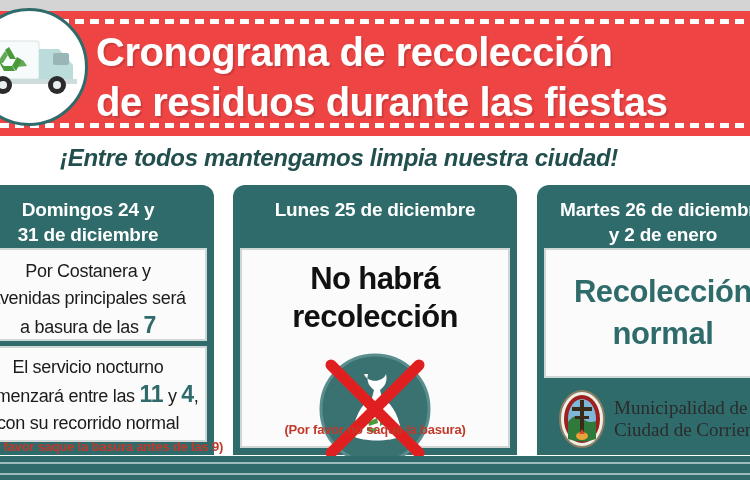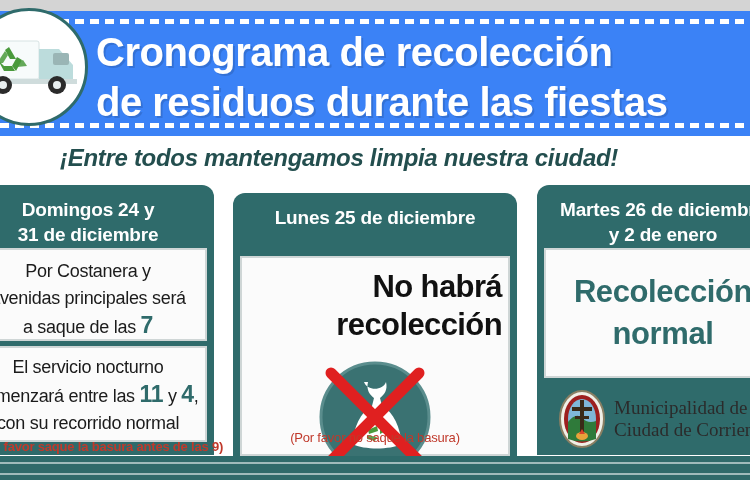--- a/index.html
+++ b/index.html
@@ -16,21 +16,21 @@
 
   
   .top-strip{
     position:absolute;left:0;top:0;width:750px;height:11px;
     background:#d4d4d4;
   }
 
   
   .header-band{
     position:absolute;left:0;top:11px;width:750px;height:125px;
-    background:#3b82f6;
+    background:#ef4444;
   }
   .dash-line{
     position:absolute;left:0;width:750px;height:5px;
     background:repeating-linear-gradient(to right,#ffffff 0px,#ffffff 9px,transparent 9px,transparent 15px);
   }
   .dash-top{top:8px;}
   .dash-bottom{top:112px;}
 
   .header-titles{
     position:absolute;left:96px;top:16px;width:700px;
@@ -73,21 +73,21 @@
   .cards{
     position:absolute;left:0;top:185px;width:664px;height:270px;
   }
   .card{
     position:absolute;top:0;
     background:#2f6b6b;
     border-radius:12px 12px 0 0;
     box-sizing:border-box;
   }
   .card-a{left:-38px;width:252px;height:270px;}
-  .card-b{left:233px;width:284px;height:270px;margin-top:8px;}
+  .card-b{left:233px;width:284px;height:270px;}
   .card-c{left:537px;width:252px;height:270px;}
 
   .card-head{
     color:#ffffff;
     font-size:19px;
     font-weight:bold;
     line-height:25px;
     text-align:center;
     padding:12px 6px 10px 6px;
     white-space:nowrap;
@@ -116,29 +116,29 @@
   .a-note{
     color:#c0392b;font-size:13px;font-weight:bold;line-height:16px;
     text-align:center;white-space:nowrap;margin-top:2px;letter-spacing:-0.2px;
   }
 
   
   .cardB-body{top:63px;bottom:7px;}
   .panelB{height:100%;padding:10px 6px 0 6px;position:relative;}
   .b-title{
     color:#111111;font-size:31px;font-weight:bold;line-height:38px;
-    text-align:right;white-space:nowrap;letter-spacing:-0.6px;
+    text-align:center;white-space:nowrap;letter-spacing:-0.6px;
   }
   .bag-wrap{
     position:absolute;left:50%;top:102px;margin-left:-57px;
     width:114px;height:114px;
   }
   .b-note{
     position:absolute;left:0;right:0;bottom:9px;
-    color:#c0392b;font-size:13px;font-weight:normal;text-align:center;
+    color:#c0392b;font-size:13px;font-weight:bold;text-align:center;
     letter-spacing:-0.2px;
   }
 
   
   .cardC-body{top:63px;height:130px;}
   .panelC{height:100%;display:flex;align-items:center;justify-content:center;}
   .c-text{
     color:#2f6b6b;font-size:31px;font-weight:bold;line-height:42px;
     text-align:center;white-space:nowrap;letter-spacing:-0.4px;
   }
@@ -209,21 +209,21 @@
       <div class="card-head">
         <div>Domingos 24 y</div>
         <div>31 de diciembre</div>
       </div>
       <div class="card-body cardA-body">
 
         <div class="panel panelA1">
           <div class="a-text">Por Costanera y</div>
           <div class="a-text">avenidas principales será</div>
           <div class="a-text">
-            <span>a saque de las </span><span class="a-hl">7</span>
+            <span>a basura de las </span><span class="a-hl">7</span>
           </div>
         </div>
 
         <div class="panel panelA2">
           <div class="a-text">El servicio nocturno</div>
           <div class="a-text">
             <span>comenzará entre las </span><span class="a-hl">11</span><span> y </span><span class="a-hl">4</span><span>,</span>
           </div>
           <div class="a-text">con su recorrido normal</div>
           <div class="a-note">(Por favor saque la basura antes de las 9)</div>

